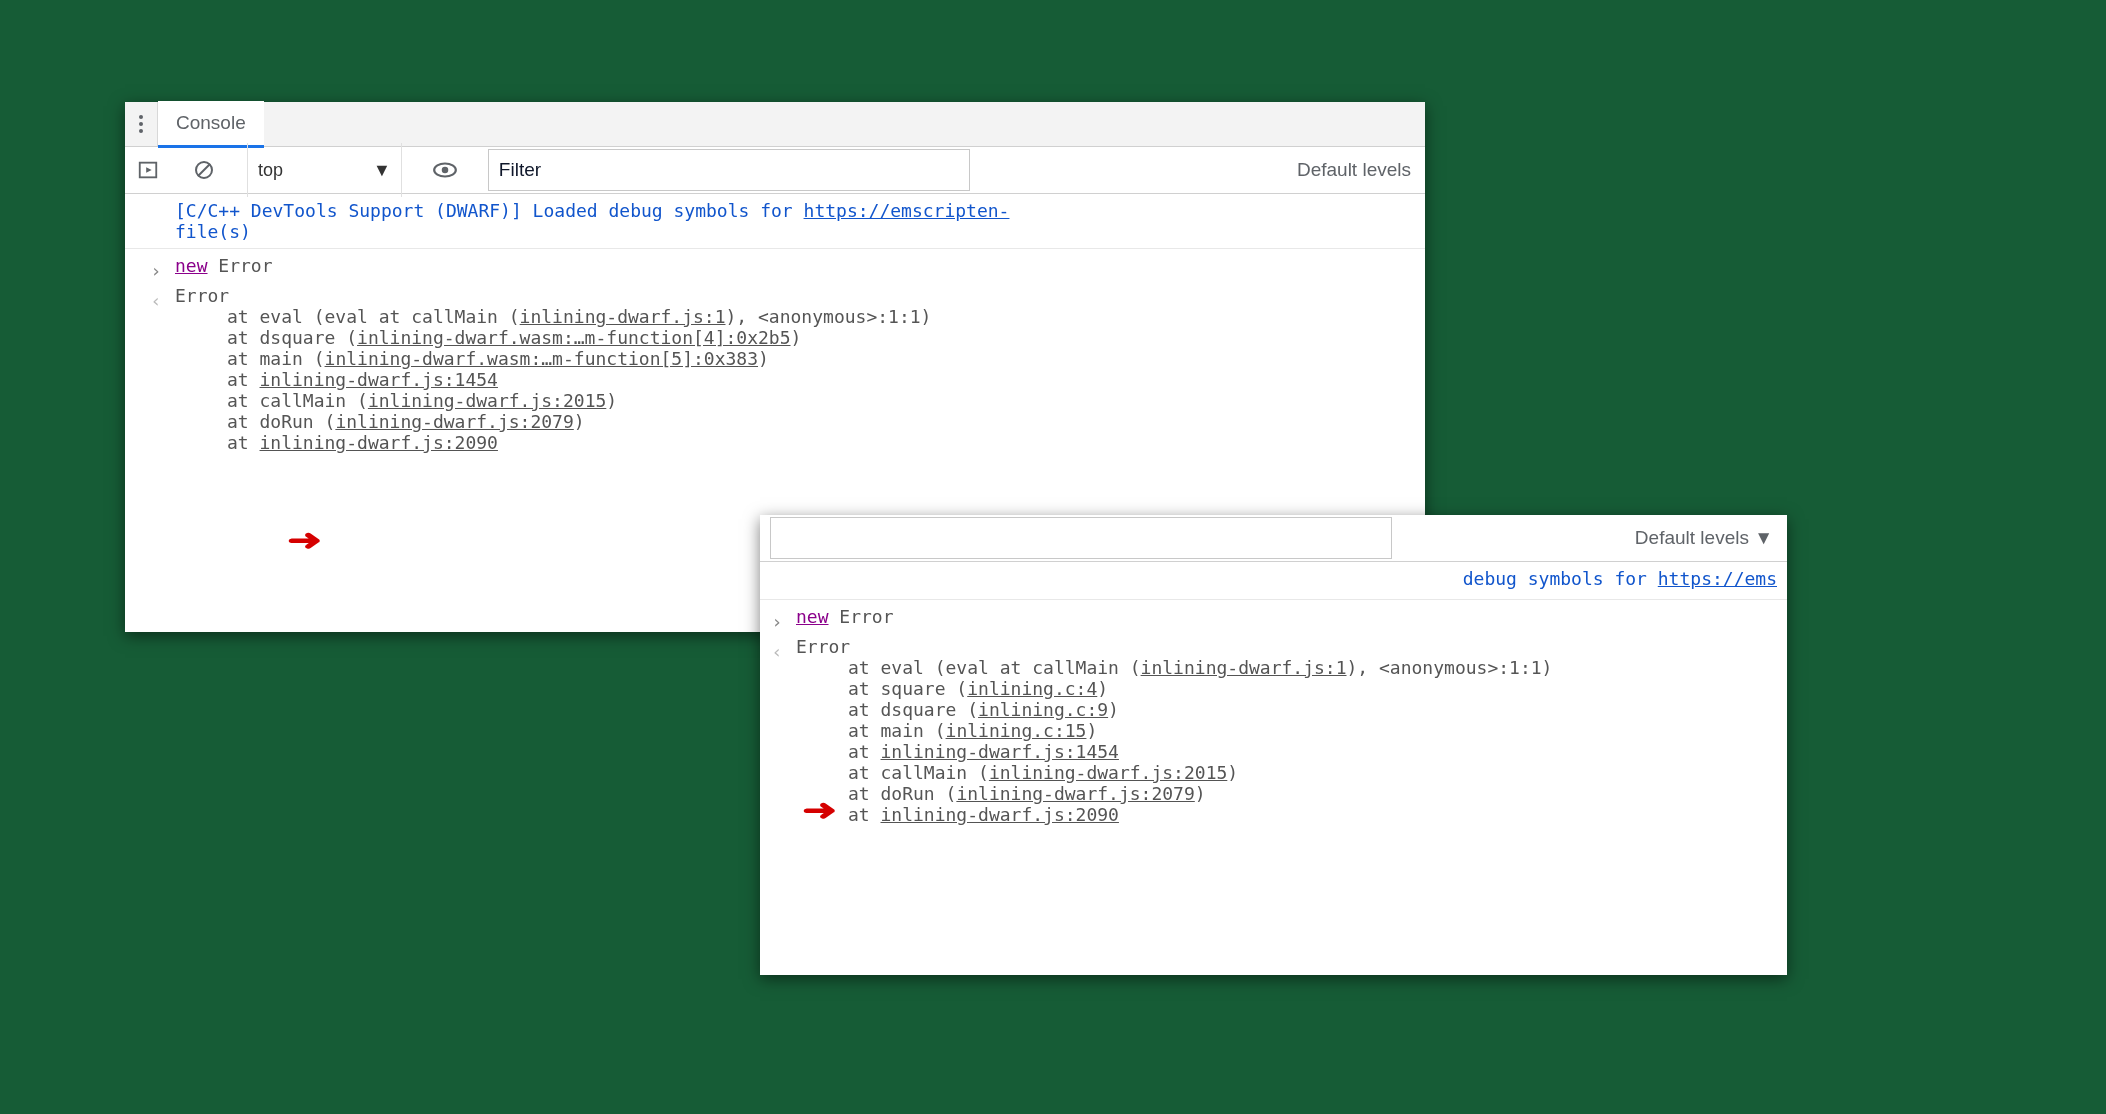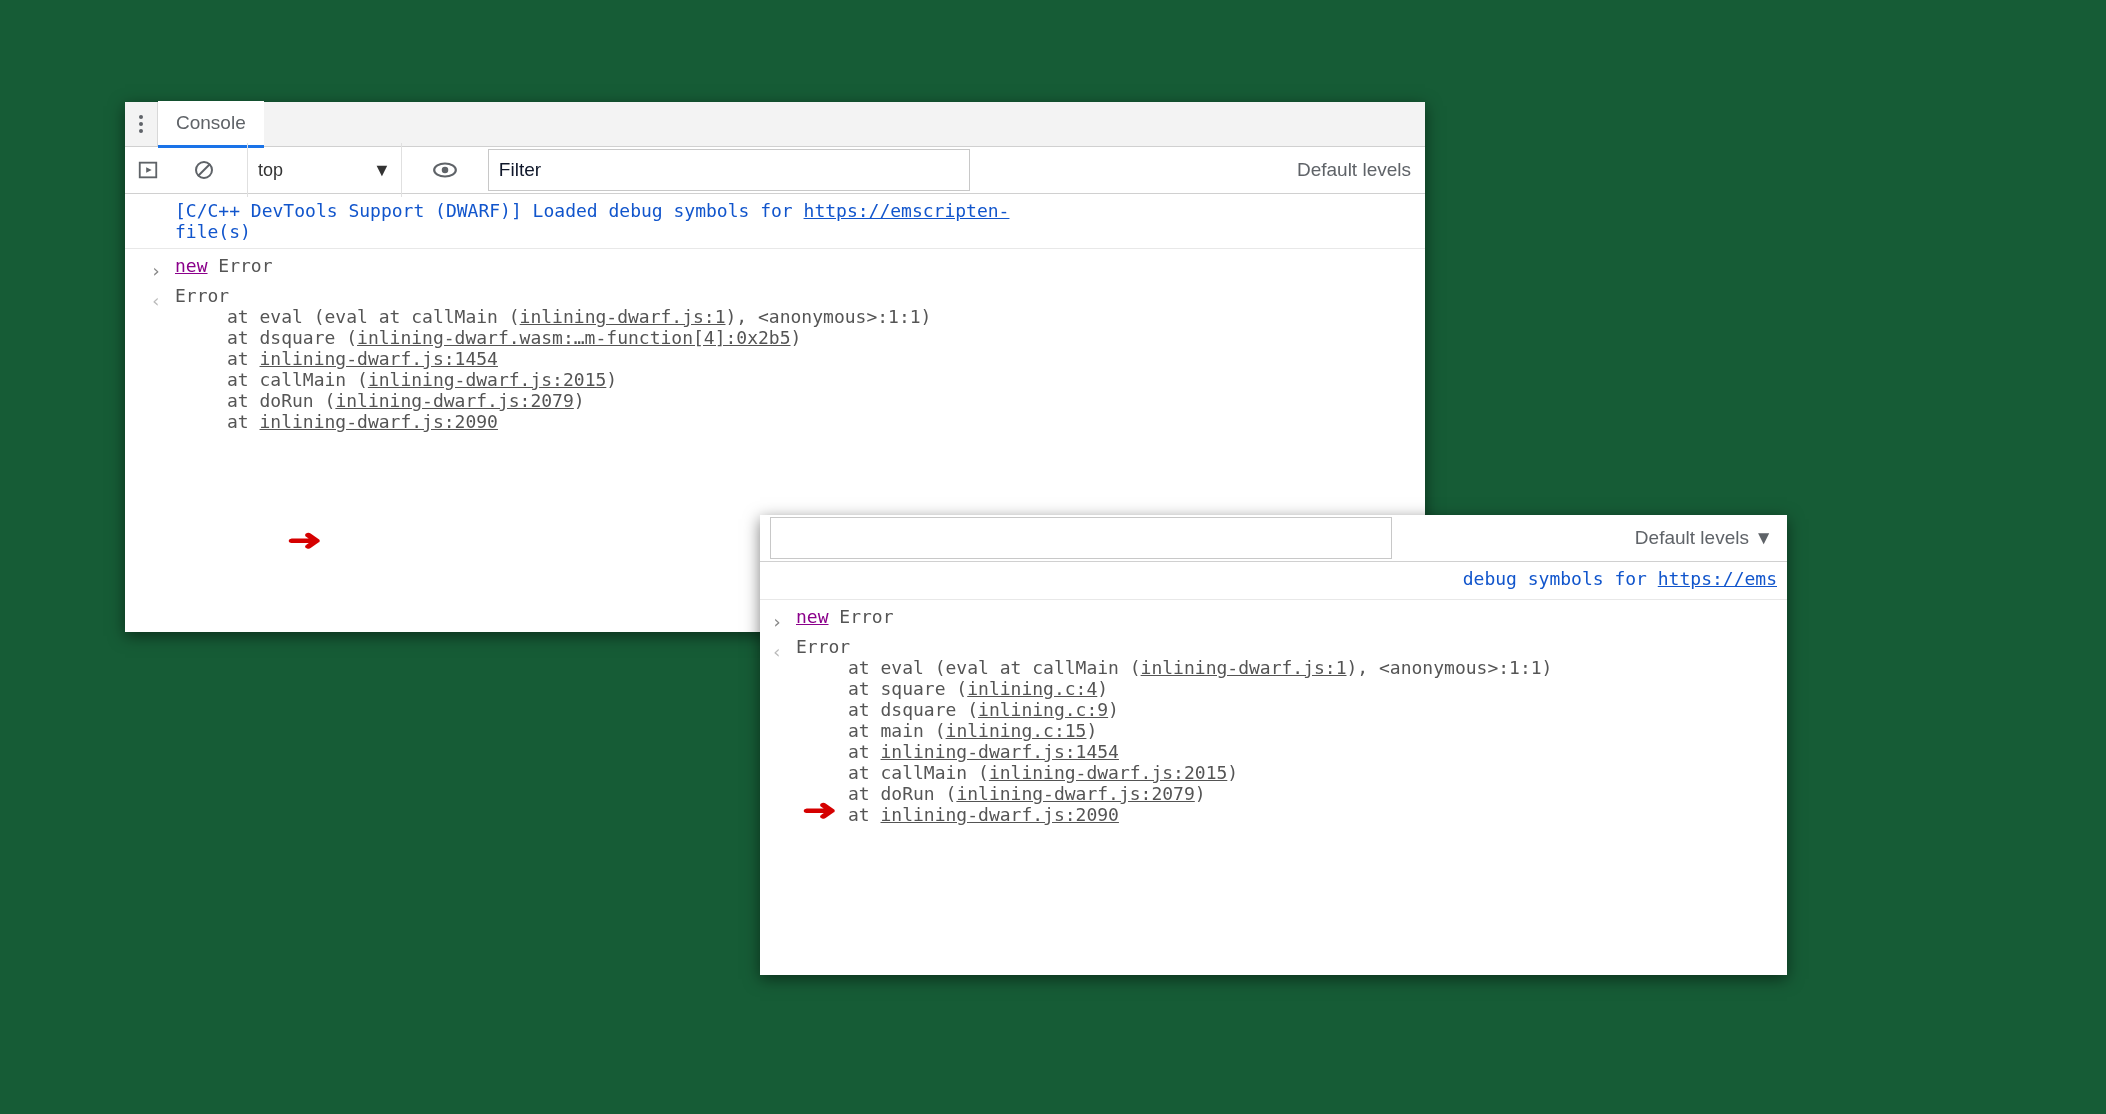--- a/index.html
+++ b/index.html
@@ -188,20 +188,21 @@
       <div class="exp" style="color:#888;">›</div>
       <div><span class="purple">new</span> <span class="gray">Error</span></div>
     </div>
     <div class="row">
       <div class="exp" style="color:#bbb;">‹</div>
       <div class="gray" style="flex:1;">
         <div>Error</div>
         <div class="stack-indent" style="padding-left:52px;">
           <div><span>at eval (eval at callMain (</span><span class="link">inlining-dwarf.js:1</span><span>), &lt;anonymous&gt;:1:1)</span></div>
           <div><span>at dsquare (</span><span class="link">inlining-dwarf.wasm:…m-function[4]:0x2b5</span><span>)</span></div>
+          <div><span>at main (</span><span class="link">inlining-dwarf.wasm:…m-function[5]:0x383</span><span>)</span></div>
           <div><span>at </span><span class="link">inlining-dwarf.js:1454</span></div>
           <div><span>at callMain (</span><span class="link">inlining-dwarf.js:2015</span><span>)</span></div>
           <div><span>at doRun (</span><span class="link">inlining-dwarf.js:2079</span><span>)</span></div>
           <div><span>at </span><span class="link">inlining-dwarf.js:2090</span></div>
         </div>
       </div>
     </div>
   </div>
   <div class="arrow" style="left:162px; top:413px;">➜</div>
 </div>

